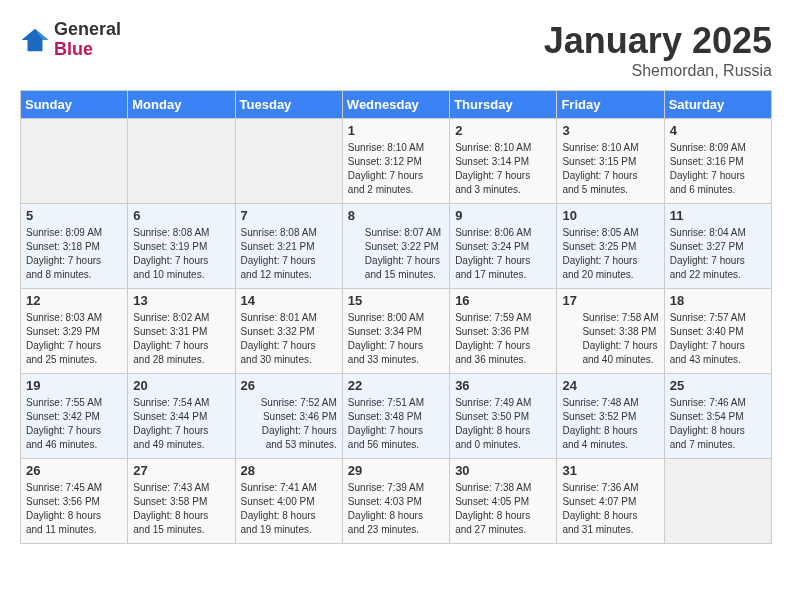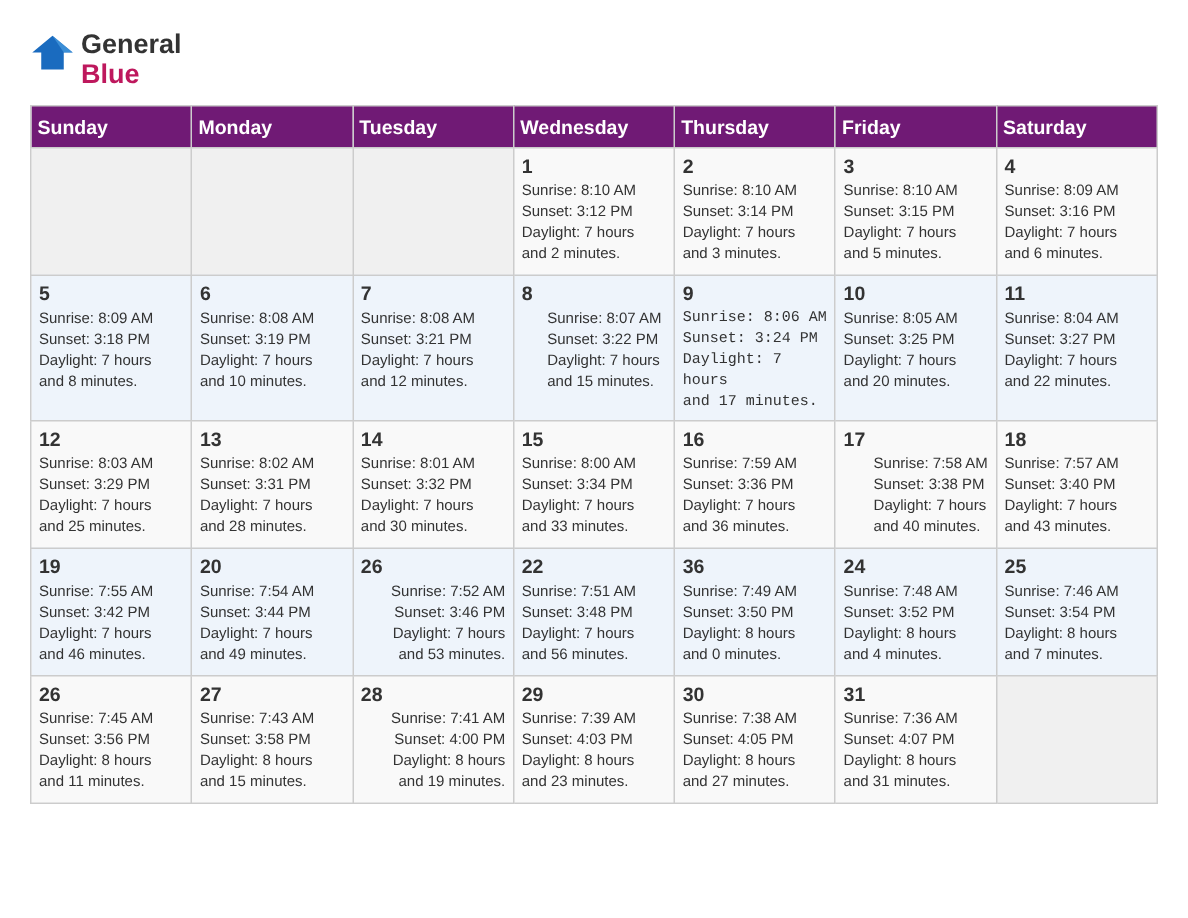--- a/index.html
+++ b/index.html
@@ -11,20 +11,21 @@
       padding: 20px;
     }
     .header {
       display: flex;
       justify-content: space-between;
       align-items: flex-start;
       margin-bottom: 10px;
     }
     .logo {
       display: flex;
+      align-items: center;
       gap: 4px;
     }
     .logo-text {
       display: flex;
       flex-direction: column;
       line-height: 1.1;
     }
     .logo-general {
       font-size: 18px;
       font-weight: bold;
@@ -50,21 +51,21 @@
     .subtitle {
       font-size: 16px;
       color: #555;
     }
     table {
       width: 100%;
       border-collapse: collapse;
       table-layout: fixed;
     }
     thead tr th {
-      background-color: #701a75;
+      background-color: #3b82f6;
       color: #fff;
       font-size: 13px;
       font-weight: bold;
       padding: 6px 4px;
       text-align: left;
       border: 1px solid #ccc;
     }
     tbody tr td {
       vertical-align: top;
       padding: 4px 5px;
@@ -101,20 +102,24 @@
   <div class="logo">
     <svg class="logo-icon" viewBox="0 0 40 40" xmlns="http://www.w3.org/2000/svg">
       <polygon points="20,5 38,20 30,20 30,35 10,35 10,20 2,20" fill="#1a6bbf"></polygon>
       <polygon points="20,5 38,20 30,20" fill="#4a9de0" opacity="0.7"></polygon>
     </svg>
     <div class="logo-text">
       <span class="logo-general">General</span>
       <span class="logo-blue">Blue</span>
     </div>
   </div>
+  <div class="title-block">
+    <div class="main-title">January 2025</div>
+    <div class="subtitle">Shemordan, Russia</div>
+  </div>
 </div>
 
 <table>
   <thead>
     <tr>
     <th>Sunday</th>
         <th>Monday</th>
         <th>Tuesday</th>
         <th>Wednesday</th>
         <th>Thursday</th>
@@ -180,21 +185,21 @@
         </td>
         <td>
           <div class="day-number">8</div>
           <div class="day-info" style="white-space: pre-line; margin-left: 17px;">Sunrise: 8:07 AM
 Sunset: 3:22 PM
 Daylight: 7 hours
 and 15 minutes.</div>
         </td>
         <td>
           <div class="day-number">9</div>
-          <div class="day-info" style="white-space: pre-line; font-family: Liberation Mono, monospace;">Sunrise: 8:06 AM
+          <div class="day-info" style="white-space: pre-line;">Sunrise: 8:06 AM
 Sunset: 3:24 PM
 Daylight: 7 hours
 and 17 minutes.</div>
         </td>
         <td>
           <div class="day-number">10</div>
           <div class="day-info" style="white-space: pre-line;">Sunrise: 8:05 AM
 Sunset: 3:25 PM
 Daylight: 7 hours
 and 20 minutes.</div>
@@ -319,21 +324,21 @@
         </td>
         <td>
           <div class="day-number">27</div>
           <div class="day-info" style="white-space: pre-line;">Sunrise: 7:43 AM
 Sunset: 3:58 PM
 Daylight: 8 hours
 and 15 minutes.</div>
         </td>
         <td>
           <div class="day-number">28</div>
-          <div class="day-info" style="white-space: pre-line; text-align: right;">Sunrise: 7:41 AM
+          <div class="day-info" style="white-space: pre-line;">Sunrise: 7:41 AM
 Sunset: 4:00 PM
 Daylight: 8 hours
 and 19 minutes.</div>
         </td>
         <td>
           <div class="day-number">29</div>
           <div class="day-info" style="white-space: pre-line;">Sunrise: 7:39 AM
 Sunset: 4:03 PM
 Daylight: 8 hours
 and 23 minutes.</div>

